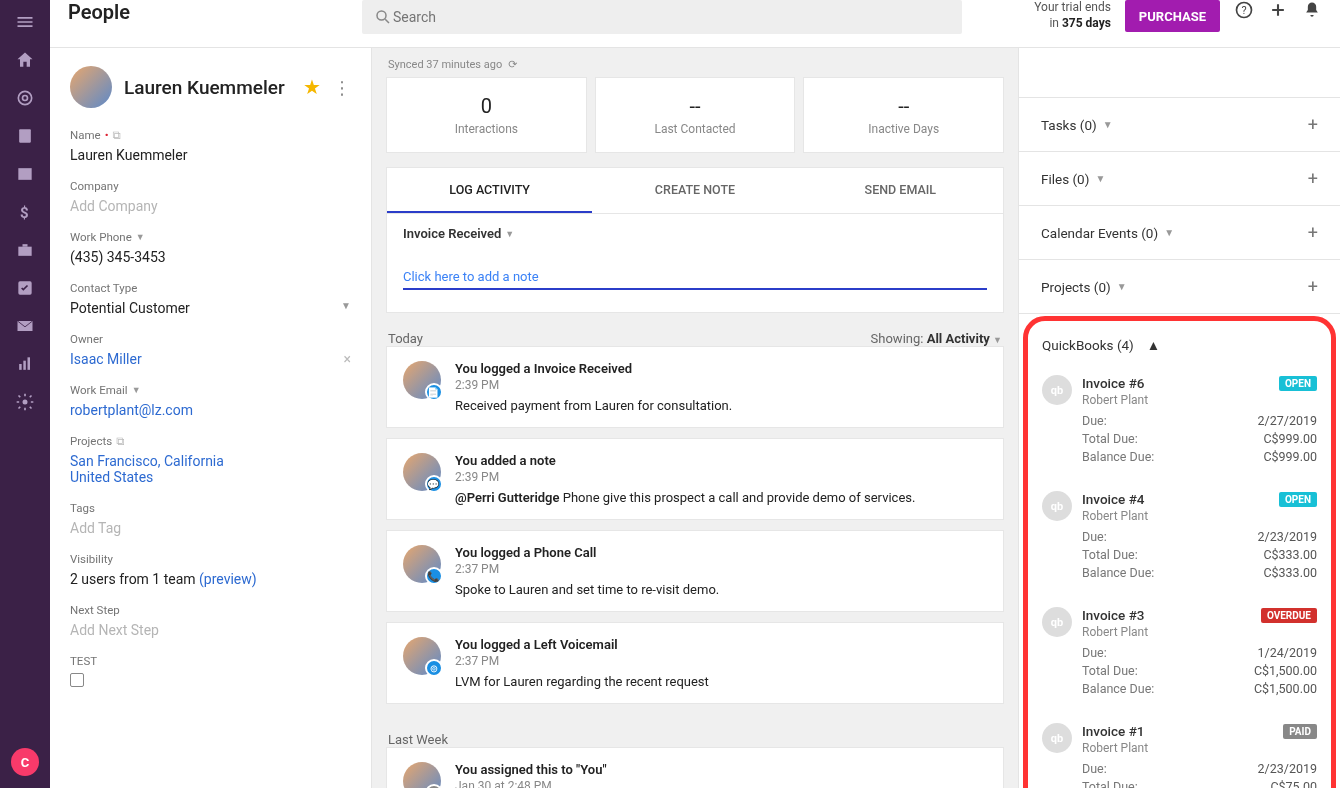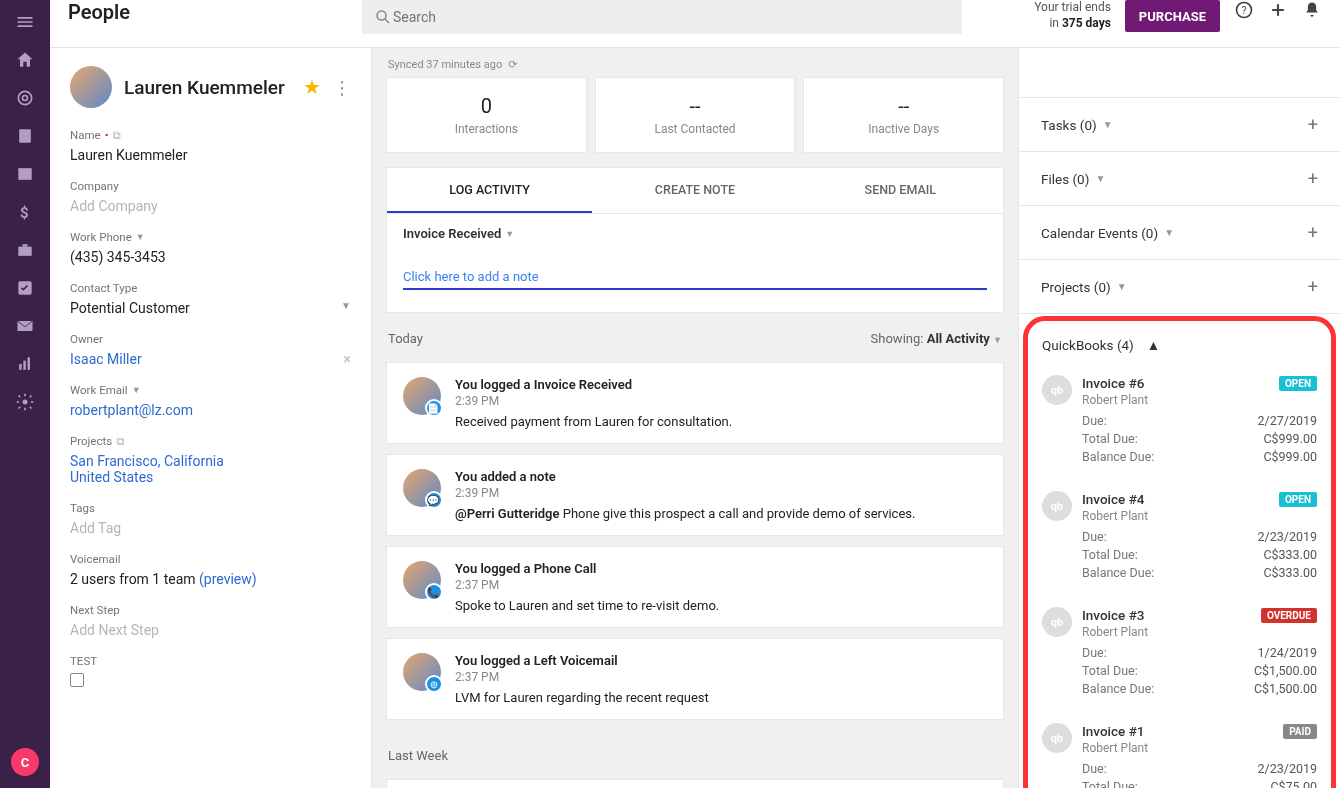--- a/index.html
+++ b/index.html
@@ -15,21 +15,21 @@
 .maincol{flex:1;display:flex;flex-direction:column;min-width:0}
 
 
 .topbar{height:48px;border-bottom:1px solid #e4e4e4;display:flex;align-items:flex-start;padding:0 18px;gap:14px}
 .topbar .title{font-size:20px;font-weight:600;color:#222;width:280px}
 .searchwrap{flex:0 0 600px;height:34px;background:#eee;border-radius:2px;display:flex;align-items:center;padding:0 12px;color:#757575;gap:1px}
 .searchwrap input{border:none;background:transparent;flex:1;font-size:14px;outline:none}
 .topbar .spacer{flex:1}
 .trialtext{text-align:right;font-size:12px;color:#555;line-height:1.3}
 .trialtext b{color:#222}
-.purchase{background:#701a75;color:#fff;border:none;height:32px;padding:0 14px;font-weight:700;font-size:13px;border-radius:2px;cursor:pointer}
+.purchase{background:#a21caf;color:#fff;border:none;height:32px;padding:0 14px;font-weight:700;font-size:13px;border-radius:2px;cursor:pointer}
 .topicons{display:flex;gap:14px;align-items:center;color:#444}
 .topicons .ic{width:20px;height:20px;display:flex;align-items:center;justify-content:center;cursor:pointer}
 
 
 .panels{flex:1;display:flex;min-height:0}
 
 
 .detail{width:322px;border-right:1px solid #e4e4e4;padding:18px 20px;overflow-y:auto}
 .personhdr{display:flex;align-items:center;gap:12px;margin-bottom:20px}
 .avatar{width:42px;height:42px;border-radius:50%;background:linear-gradient(135deg,#e8a76e,#5c89c9);position:relative;flex:none}
@@ -56,21 +56,21 @@
 .stat{flex:1;background:#fff;text-align:center;padding:16px 0;border:1px solid #e6e6e6}
 .stat .num{font-size:20px;color:#222;margin-bottom:4px}
 .stat .cap{font-size:12px;color:#888}
 .activitybox{background:#fff;margin:0 14px;border:1px solid #e6e6e6}
 .tabrow{display:flex;border-bottom:1px solid #e6e6e6}
 .tab{flex:1;text-align:center;padding:14px 0;font-size:12.5px;font-weight:500;color:#666;cursor:pointer}
 .tab.active{color:#222;border-bottom:2px solid #2b3dc9}
 .logform{padding:12px 16px 22px}
 .logtype{font-size:13px;font-weight:600;color:#333;margin-bottom:24px;display:flex;align-items:center;gap:4px}
 .noteinput{border-bottom:2px solid #2b3dc9;padding:4px 0;color:#3b82f6;font-size:13px}
-.sectionhdr{display:flex;justify-content:space-between;padding:18px 16px 16px;font-size:13px;color:#666}
+.sectionhdr{display:flex;justify-content:space-between;padding:18px 16px 0;font-size:13px;color:#666}
 .sectionhdr .filter{color:#333}
 .actcard{background:#fff;margin:0 14px 10px;border:1px solid #e6e6e6;padding:14px 16px;display:flex;gap:14px}
 .actavatar{width:38px;height:38px;border-radius:50%;background:linear-gradient(135deg,#e8a76e,#5c89c9);position:relative;flex:none}
 .actavatar .badge{position:absolute;bottom:-2px;right:-2px;width:18px;height:18px;border-radius:50%;display:flex;align-items:center;justify-content:center;font-size:10px;color:#fff;border:2px solid #fff}
 .badge.doc{background:#1a8fe3}
 .badge.note{background:#1a8fe3}
 .badge.phone{background:#1a8fe3}
 .badge.vm{background:#1a8fe3}
 .badge.user{background:#888}
 .actbody{flex:1}
@@ -263,21 +263,21 @@
               <span class="copyic">⧉</span>
             </div>
           <div class="val link">San Francisco, California</div>
           <div class="val link">United States</div>
         </div>
         <div class="field">
           <div class="lbl">Tags</div>
           <div class="val phold">Add Tag</div>
         </div>
         <div class="field">
-          <div class="lbl">Voicemail</div>
+          <div class="lbl">Visibility</div>
           <div class="val visrow"><span>2 users from 1 team </span><span class="prev">(preview)</span></div>
         </div>
         <div class="field">
           <div class="lbl">Next Step</div>
           <div class="val phold">Add Next Step</div>
         </div>
         <div class="field">
           <div class="lbl">TEST</div>
           <span class="chk"></span>
         </div>

